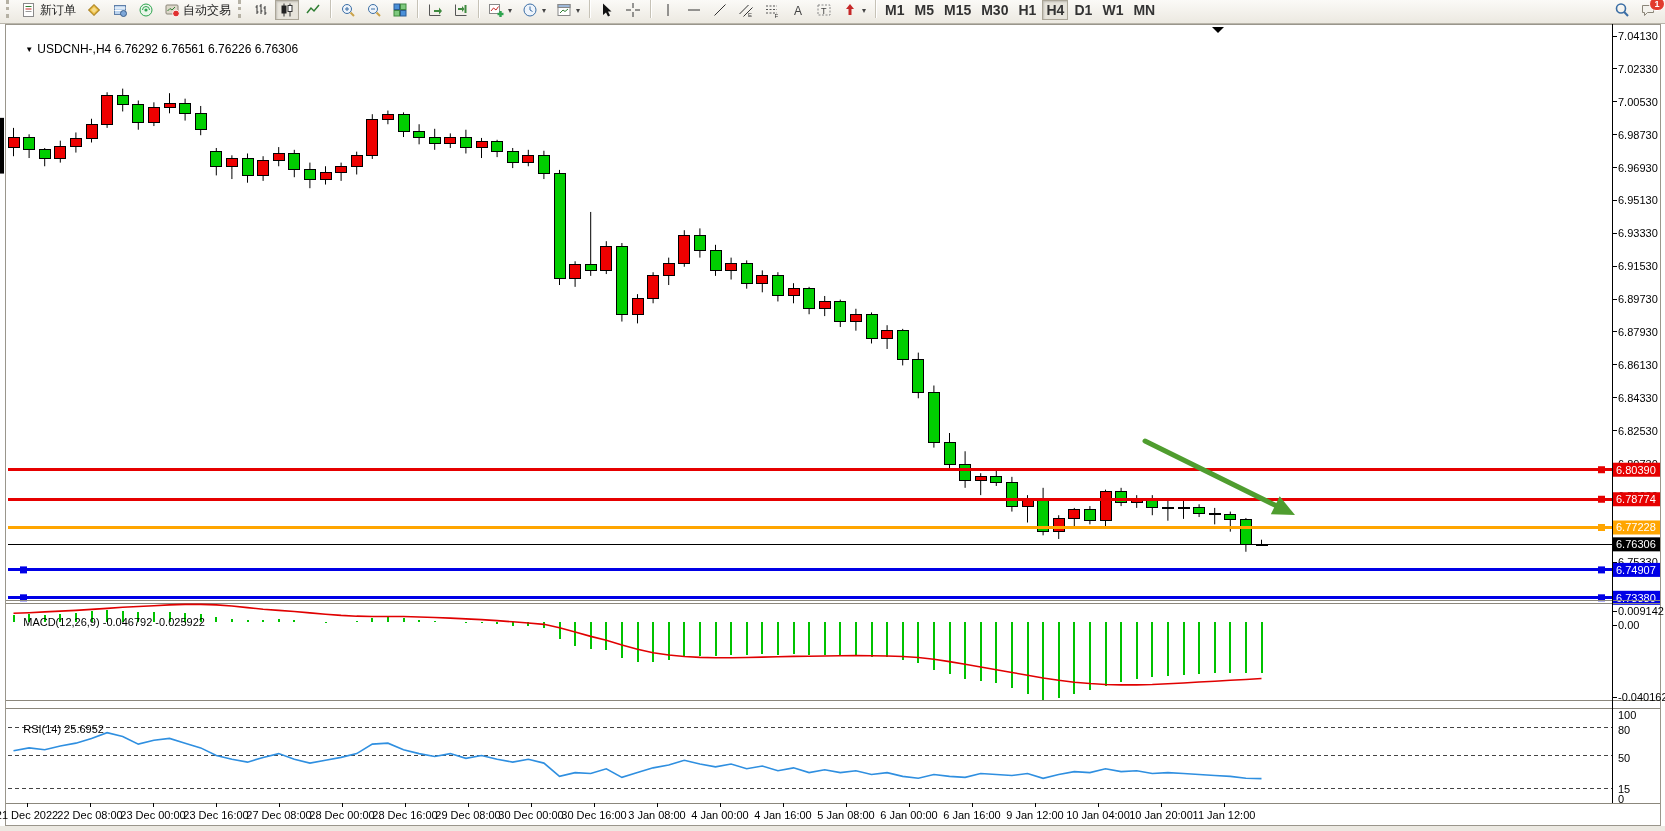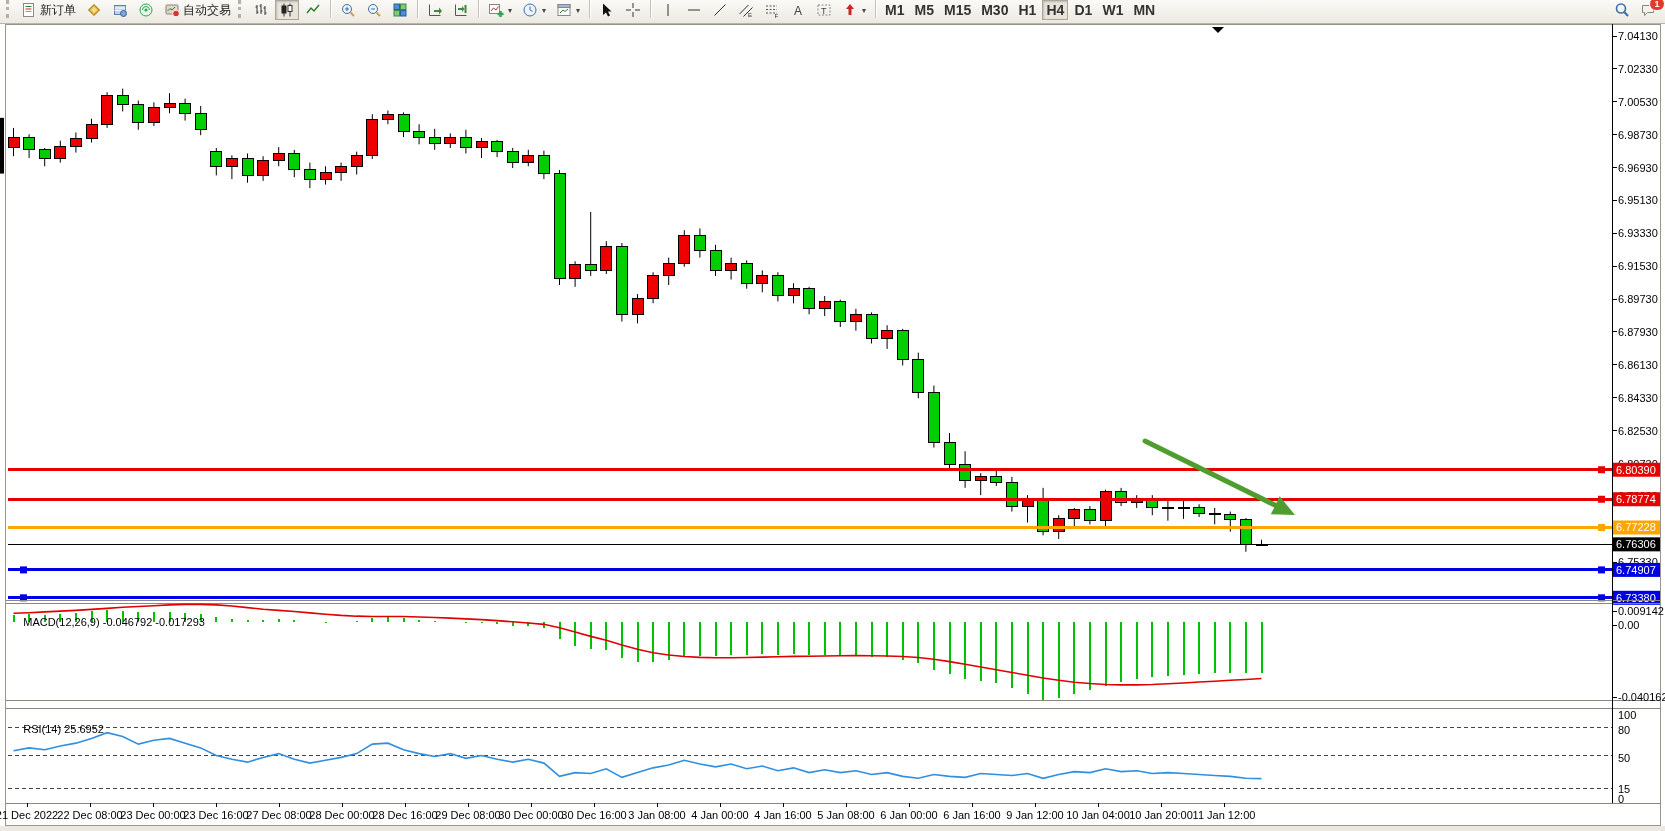--- a/index.html
+++ b/index.html
@@ -684,19 +684,22 @@
       <text x="1098" y="819" font-size="11" fill="#000" text-anchor="middle">10 Jan 04:00</text>
       <line x1="1161" y1="803" x2="1161" y2="807" stroke="#000" shape-rendering="crispEdges"></line>
       <text x="1161" y="819" font-size="11" fill="#000" text-anchor="middle">10 Jan 20:00</text>
       <line x1="1224" y1="803" x2="1224" y2="807" stroke="#000" shape-rendering="crispEdges"></line>
       <text x="1224" y="819" font-size="11" fill="#000" text-anchor="middle">11 Jan 12:00</text>
       <line x1="1145" y1="441" x2="1275.2702705349495" y2="505.2666667972417" stroke="#4f9d2f" stroke-width="5" stroke-linecap="round"></line>
       <polygon points="1295,515 1270.8460281700593,514.234725644992 1279.6945128998398,496.2986079494915" fill="#4f9d2f"></polygon>
       <polygon points="1212,27 1224,27 1218,33" fill="#000"></polygon>
     </svg>
 
+  <div class="pane-label sym-label">
+    <span class="tri">▼</span><span>USDCNH-,H4</span><span> </span><span>6.76292 6.76561 6.76226 6.76306</span>
+  </div>
   <div class="pane-label macd-label">
-    <span>MACD(12,26,9)</span><span> </span><span>-0.046792</span><span> </span><span>-0.017293</span>
+    <span>MACD(12,26,9)</span><span> </span><span>-0.046792</span><span> </span><span>-0.025922</span>
   </div>
   <div class="pane-label rsi-label">
     <span>RSI(14)</span><span> </span><span>25.6952</span>
   </div>
 </div>
 
 </body></html>

